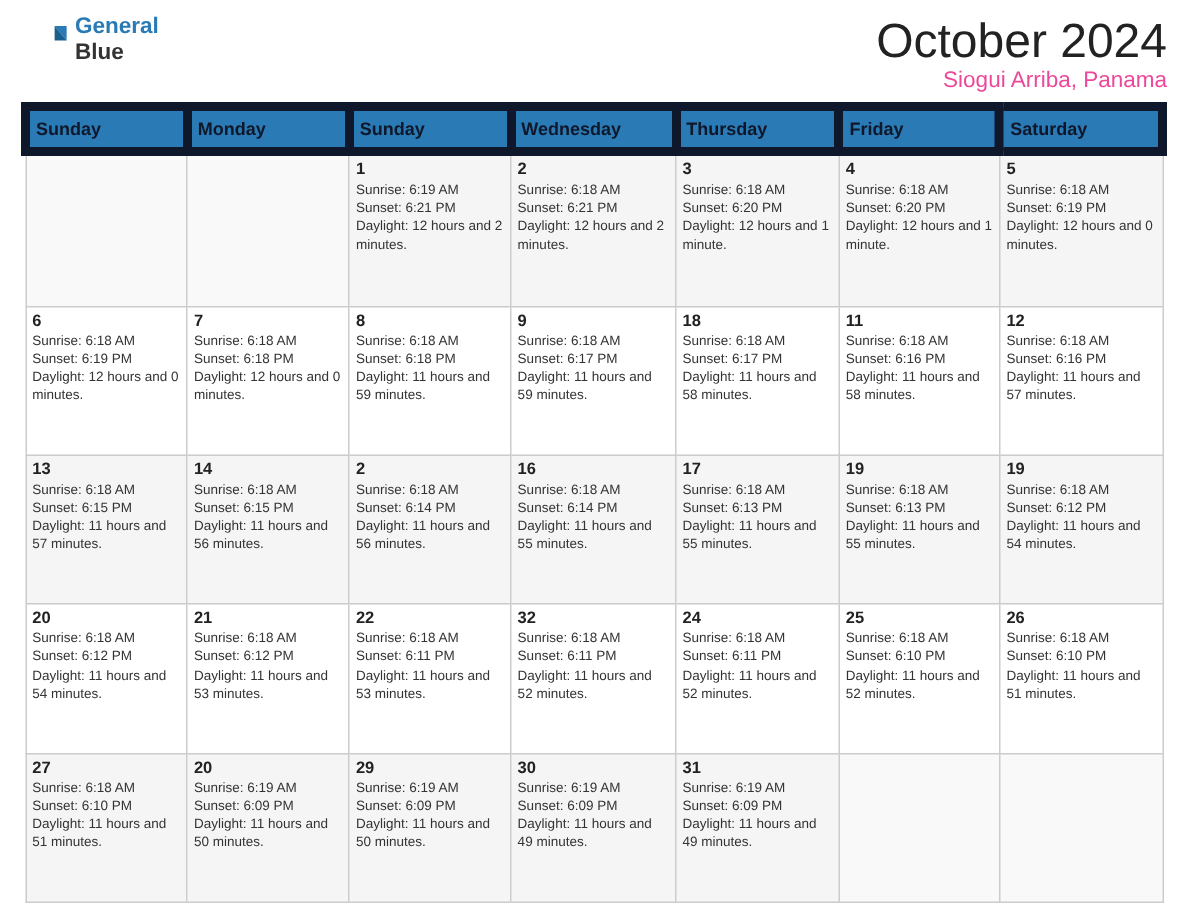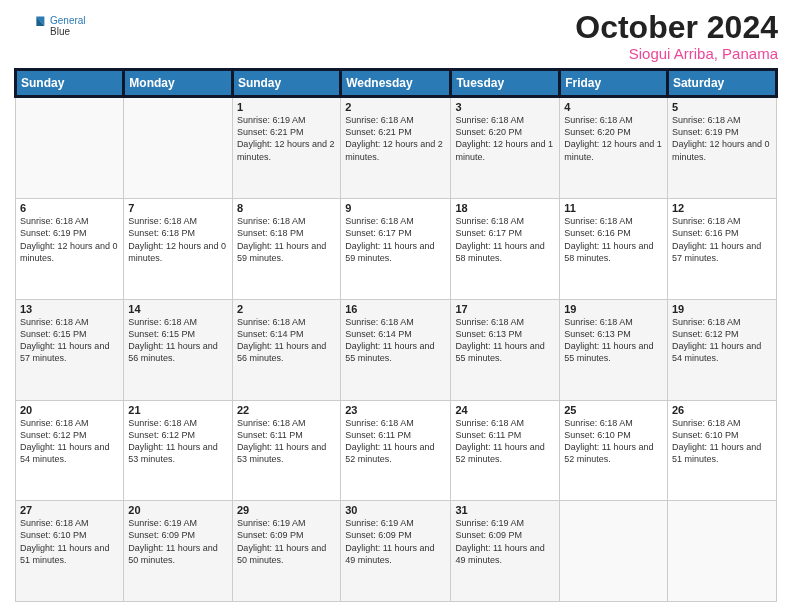--- a/index.html
+++ b/index.html
@@ -22,59 +22,59 @@
       align-items: flex-start;
       justify-content: space-between;
       margin-bottom: 6px;
     }
     .logo {
       display: flex;
       align-items: center;
       gap: 4px;
     }
     .logo-text {
-      font-size: 10px;
-      font-weight: normal;
+      font-size: 15px;
+      font-weight: bold;
       color: #333;
       line-height: 1.1;
     }
     .logo-text span {
       color: #2a7ab5;
     }
     .logo-icon {
       width: 32px;
       height: 32px;
     }
     .title-block {
       text-align: right;
     }
     .title-block h1 {
       font-size: 32px;
-      font-weight: bold;
+      font-weight: normal;
       color: #222;
       line-height: 1.1;
     }
     .title-block h2 {
       font-size: 15px;
       font-weight: normal;
       color: #ec4899;
     }
     .calendar {
       width: 100%;
       border-collapse: collapse;
       flex: 1;
     }
     .calendar thead th {
       background: #2a7ab5;
-      color: #ffffff;
+      color: #0f172a;
       font-size: 12px;
       font-weight: bold;
       padding: 5px 4px;
       text-align: left;
-      border: 3px solid #0f172a;
+      border: 6px solid #0f172a;
     }
     .calendar tbody td {
       border: 1px solid #ccc;
       vertical-align: top;
       padding: 3px 4px;
       width: 113px;
       font-size: 9.5px;
       color: #222;
       background: #fff;
     }
@@ -120,21 +120,21 @@
     </div>
   </div>
 
   <table class="calendar">
     <thead>
       <tr>
       <th>Sunday</th>
           <th>Monday</th>
           <th>Sunday</th>
           <th>Wednesday</th>
-          <th>Tuesday</th>
+          <th>Thursday</th>
           <th>Friday</th>
           <th>Saturday</th>
         </tr>
     </thead>
     <tbody>
     <tr>
           <td class="empty-cell"></td>
           <td class="empty-cell"></td>
           <td>
             <span class="day-num">1</span>
@@ -224,21 +224,21 @@
           </td>
           <td>
             <span class="day-num">21</span>
             <div class="day-info">Sunrise: 6:18 AM<br>Sunset: 6:12 PM<br>Daylight: 11 hours and 53 minutes.</div>
           </td>
           <td>
             <span class="day-num">22</span>
             <div class="day-info">Sunrise: 6:18 AM<br>Sunset: 6:11 PM<br>Daylight: 11 hours and 53 minutes.</div>
           </td>
           <td>
-            <span class="day-num">23</span>
+            <span class="day-num">32</span>
             <div class="day-info">Sunrise: 6:18 AM<br>Sunset: 6:11 PM<br>Daylight: 11 hours and 52 minutes.</div>
           </td>
           <td>
             <span class="day-num">24</span>
             <div class="day-info">Sunrise: 6:18 AM<br>Sunset: 6:11 PM<br>Daylight: 11 hours and 52 minutes.</div>
           </td>
           <td>
             <span class="day-num">25</span>
             <div class="day-info">Sunrise: 6:18 AM<br>Sunset: 6:10 PM<br>Daylight: 11 hours and 52 minutes.</div>
           </td>

